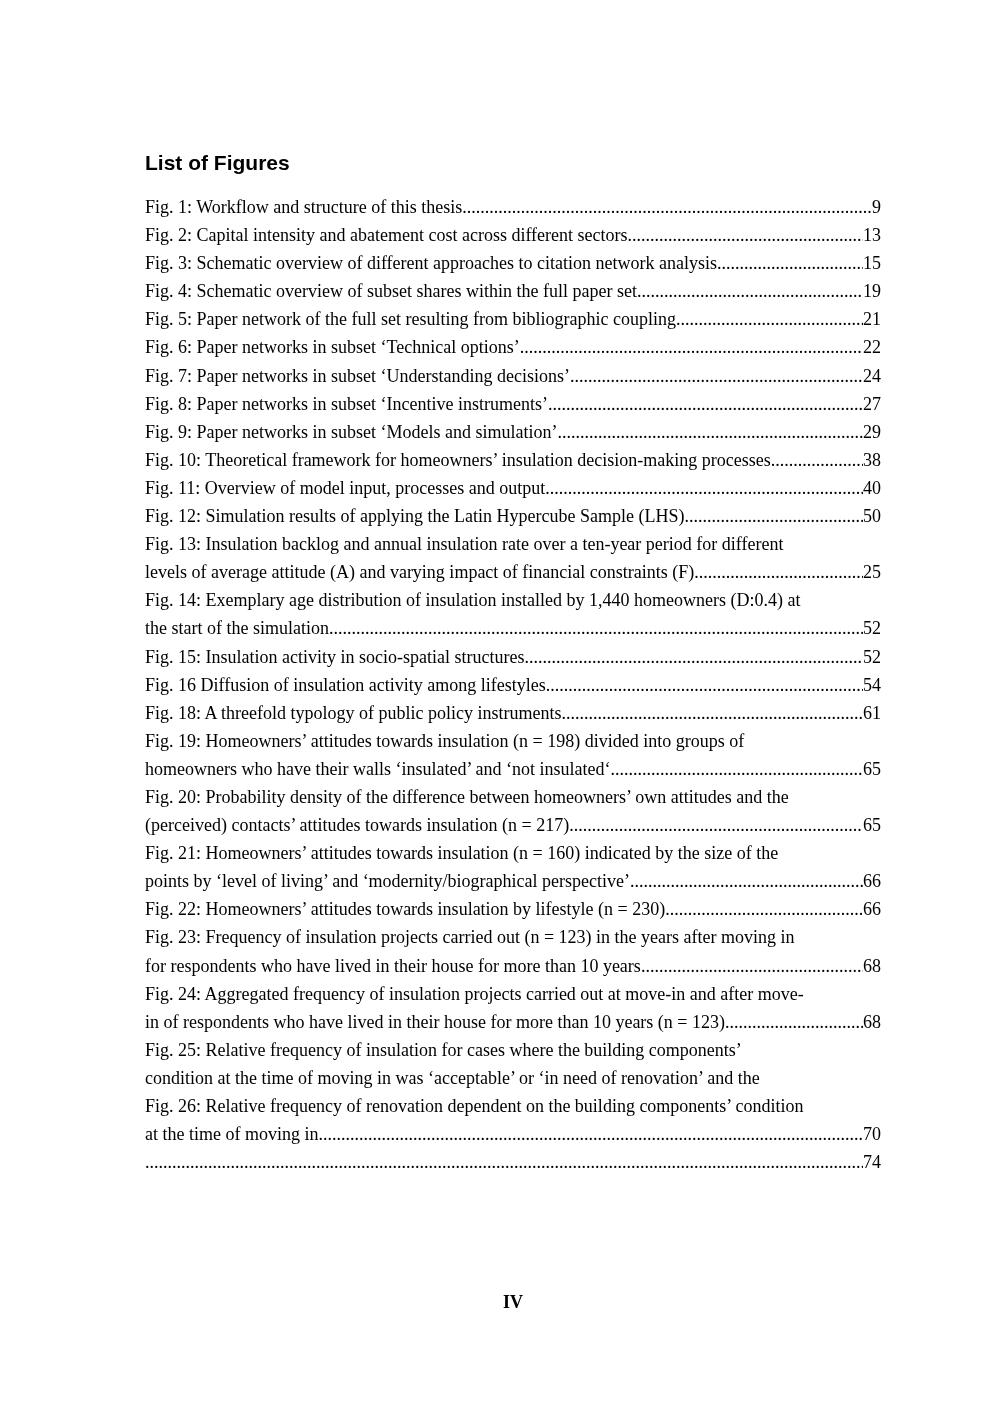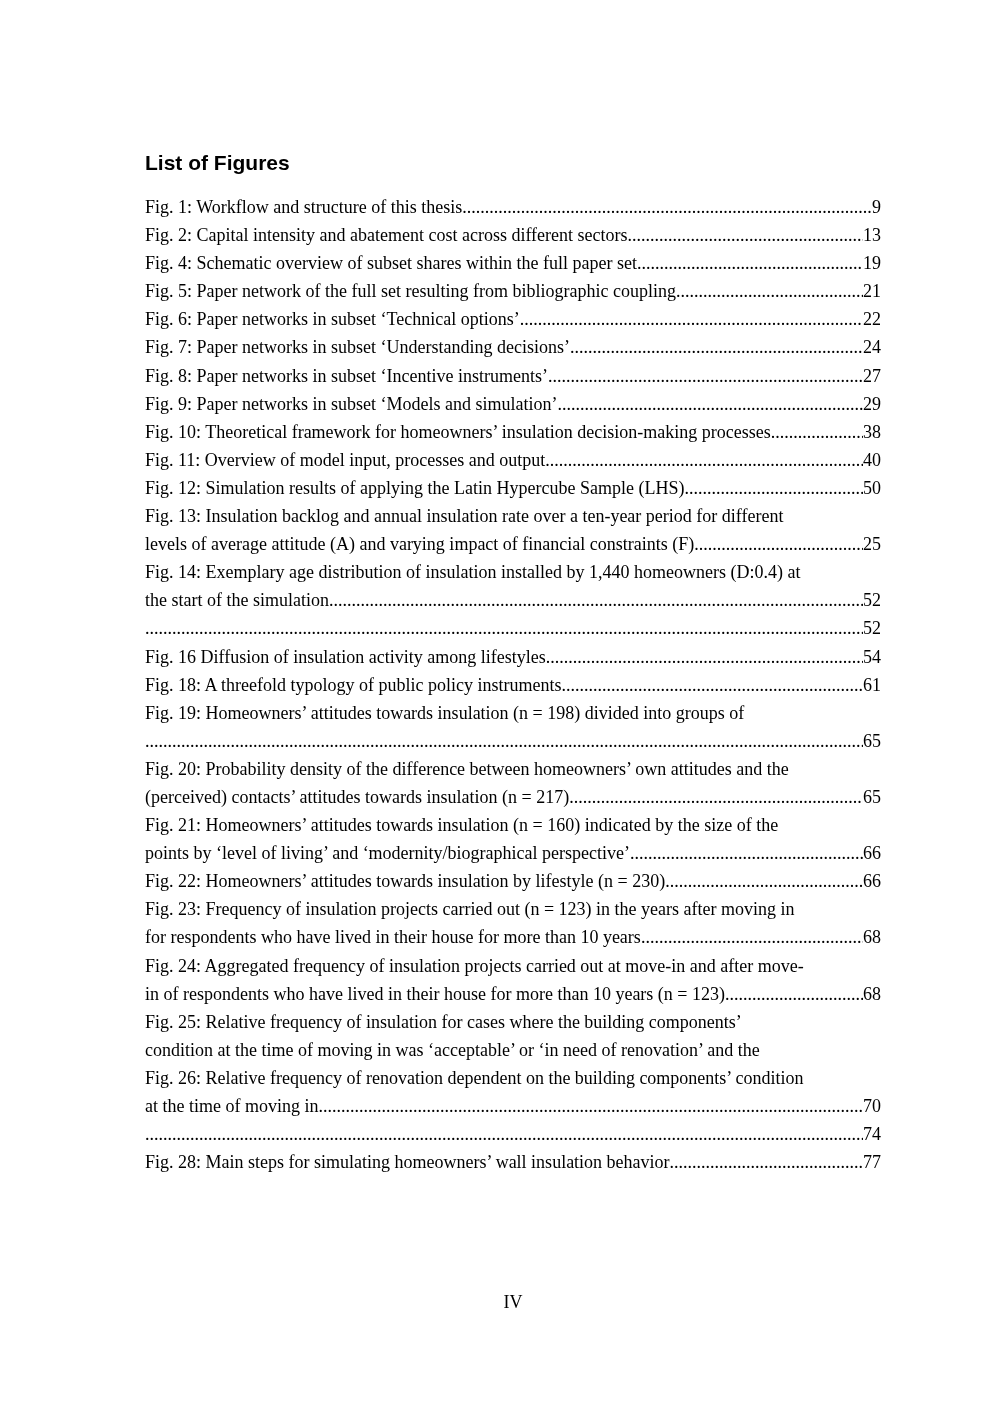--- a/index.html
+++ b/index.html
@@ -66,21 +66,21 @@
     flex: 0 0 auto;
     white-space: nowrap;
   }
   .footer {
     position: absolute;
     left: 145px;
     width: 736px;
     top: 1292px;
     text-align: center;
     font-family: "Liberation Serif", serif;
-    font-weight: normal;
+    font-weight: bold;
     font-size: 18px;
     color: #000000;
   }
 </style>
 </head>
 <body>
 
 <div class="page">
   <div class="content">
     <h1 class="doc-title">List of Figures</h1>
@@ -94,20 +94,27 @@
         </div>
         <div class="entry">
           <div class="row last">
             <span class="t">Fig. 2: Capital intensity and abatement cost across different sectors</span>
             <span class="dots"></span>
             <span class="pg">13</span>
           </div>
         </div>
         <div class="entry">
           <div class="row last">
+            <span class="t">Fig. 3: Schematic overview of different approaches to citation network analysis</span>
+            <span class="dots"></span>
+            <span class="pg">15</span>
+          </div>
+        </div>
+        <div class="entry">
+          <div class="row last">
             <span class="t">Fig. 4: Schematic overview of subset shares within the full paper set</span>
             <span class="dots"></span>
             <span class="pg">19</span>
           </div>
         </div>
         <div class="entry">
           <div class="row last">
             <span class="t">Fig. 5: Paper network of the full set resulting from bibliographic coupling</span>
             <span class="dots"></span>
             <span class="pg">21</span>
@@ -173,20 +180,21 @@
         <div class="entry">
           <div class="row"><span class="t">Fig. 14: Exemplary age distribution of insulation installed by 1,440 homeowners (D:0.4) at</span></div>
           <div class="row last">
             <span class="t">the start of the simulation</span>
             <span class="dots"></span>
             <span class="pg">52</span>
           </div>
         </div>
         <div class="entry">
           <div class="row last">
+            <span class="t">Fig. 15: Insulation activity in socio-spatial structures</span>
             <span class="dots"></span>
             <span class="pg">52</span>
           </div>
         </div>
         <div class="entry">
           <div class="row last">
             <span class="t">Fig. 16 Diffusion of insulation activity among lifestyles</span>
             <span class="dots"></span>
             <span class="pg">54</span>
           </div>
@@ -194,20 +202,21 @@
         <div class="entry">
           <div class="row last">
             <span class="t">Fig. 18: A threefold typology of public policy instruments</span>
             <span class="dots"></span>
             <span class="pg">61</span>
           </div>
         </div>
         <div class="entry">
           <div class="row"><span class="t">Fig. 19: Homeowners’ attitudes towards insulation (n = 198) divided into groups of</span></div>
           <div class="row last">
+            <span class="t">homeowners who have their walls ‘insulated’ and ‘not insulated‘</span>
             <span class="dots"></span>
             <span class="pg">65</span>
           </div>
         </div>
         <div class="entry">
           <div class="row"><span class="t">Fig. 20: Probability density of the difference between homeowners’ own attitudes and the</span></div>
           <div class="row last">
             <span class="t">(perceived) contacts’ attitudes towards insulation (n = 217)</span>
             <span class="dots"></span>
             <span class="pg">65</span>
@@ -253,25 +262,18 @@
           <div class="row last">
             <span class="t">at the time of moving in</span>
             <span class="dots"></span>
             <span class="pg">70</span>
           </div>
         </div>
         <div class="entry">
           <div class="row last">
             <span class="dots"></span>
             <span class="pg">74</span>
-          </div>
-        </div>
-        <div class="entry">
-          <div class="row last">
-            <span class="t">Fig. 28: Main steps for simulating homeowners’ wall insulation behavior</span>
-            <span class="dots"></span>
-            <span class="pg">77</span>
           </div>
         </div>
       </div>
   </div>
   <div class="footer">IV</div>
 </div>
 
 </body></html>

